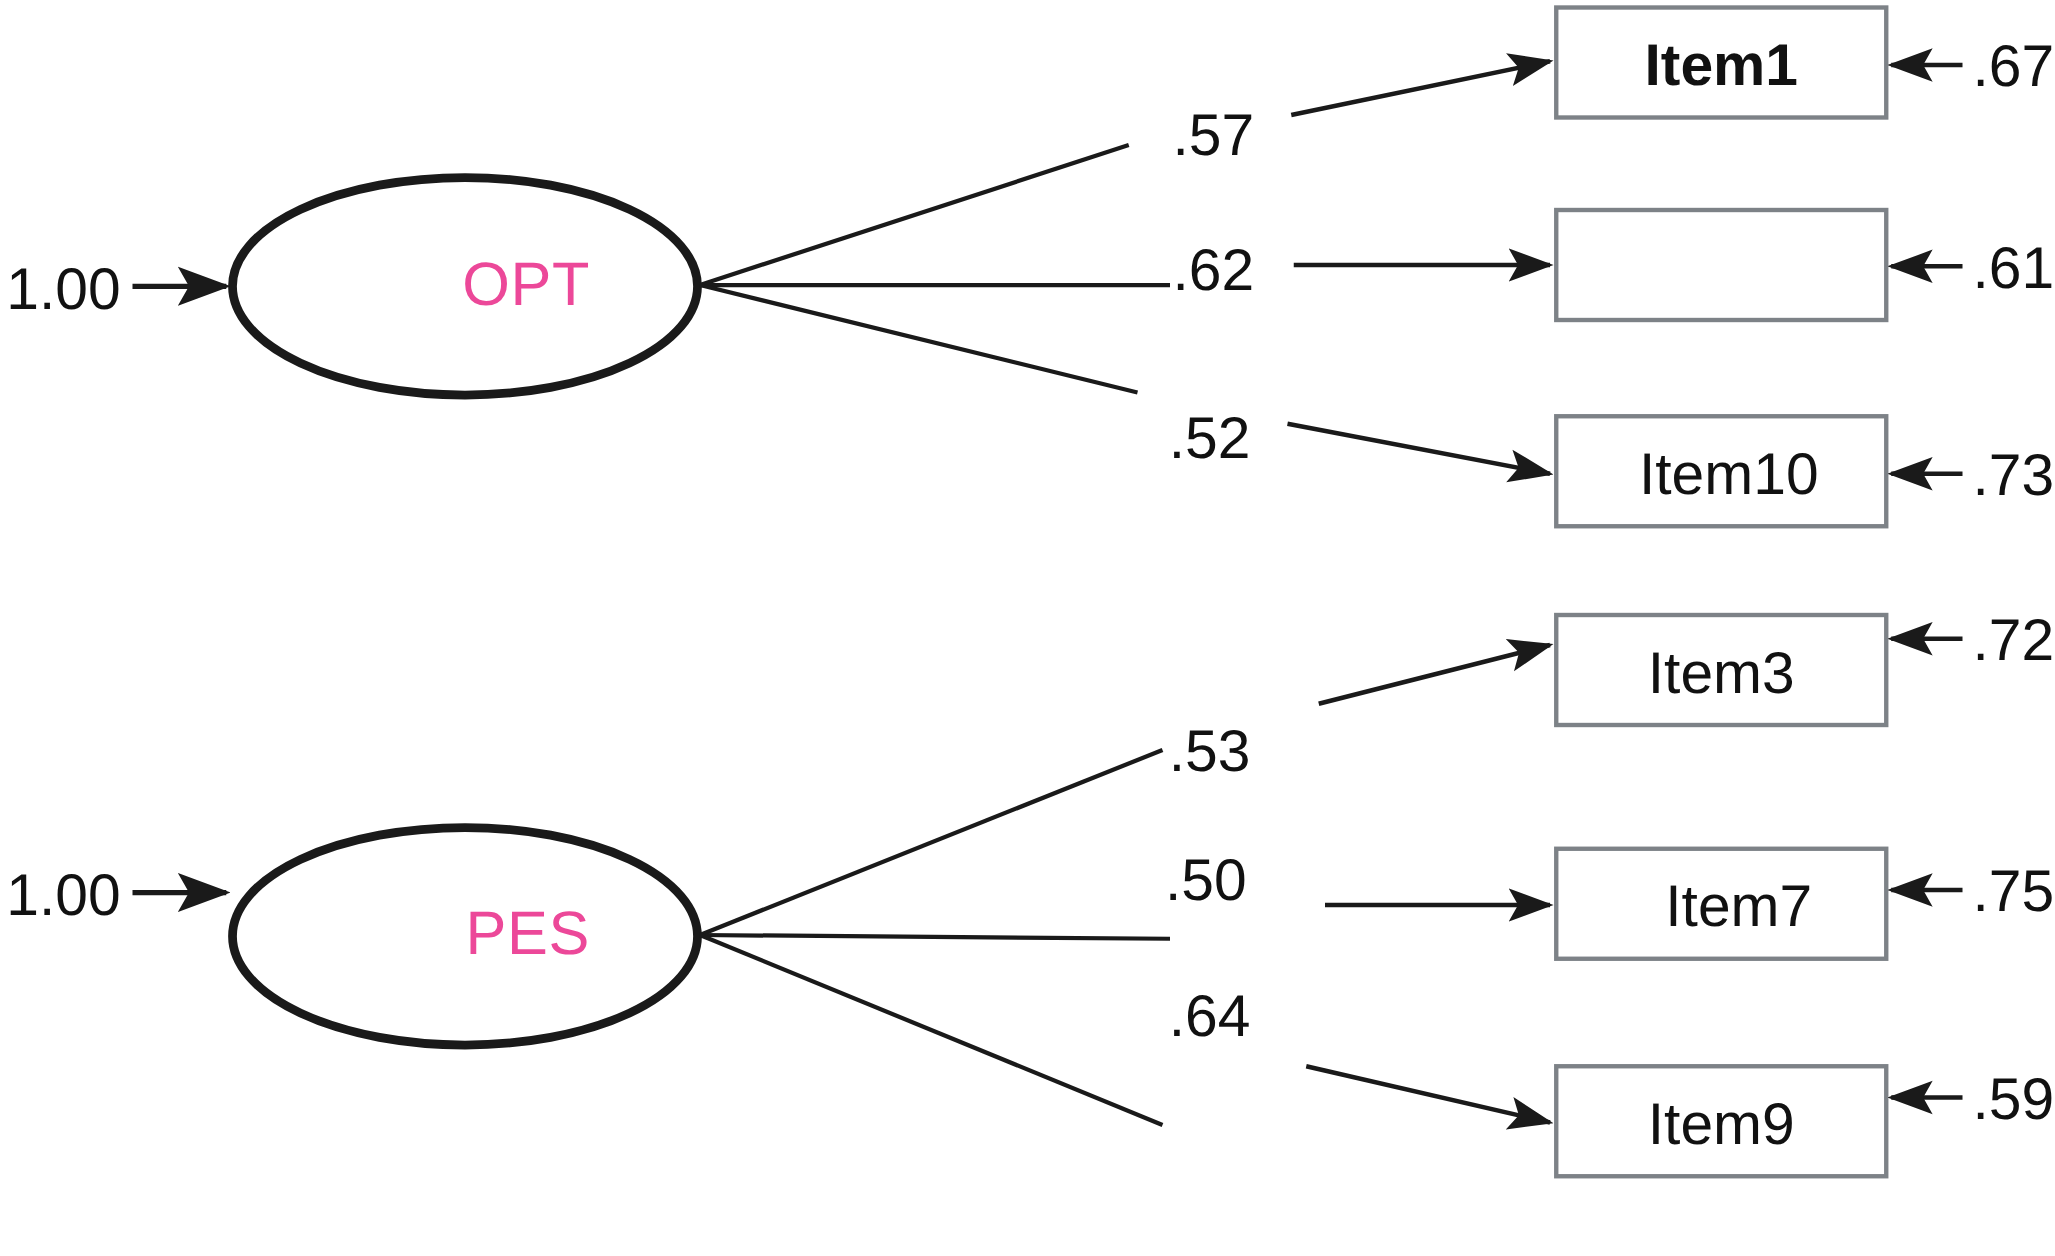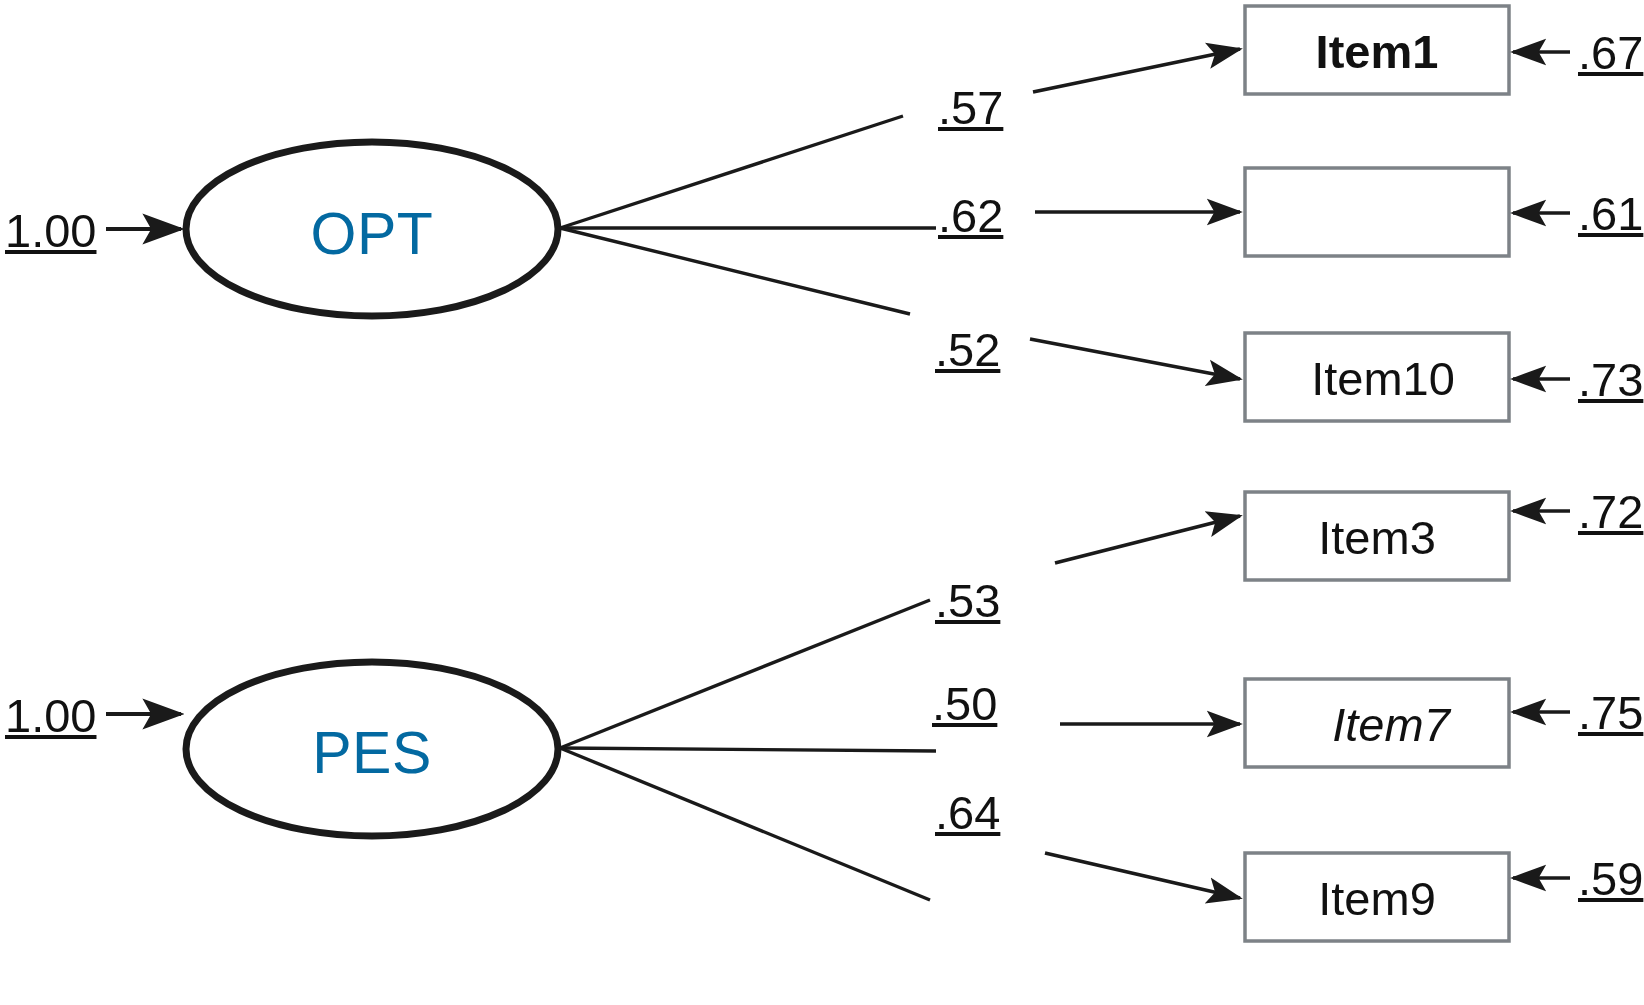--- a/index.html
+++ b/index.html
@@ -43,33 +43,32 @@
     stroke-width: 4.2;
     fill: none;
   }
   .arrow-line-thin {
     stroke: #1a1a1a;
     stroke-width: 3.6;
     fill: none;
   }
   .node-label {
     position: absolute;
-    font-size: 59px;
-    color: #0369a1;
-    text-align: center;
+    font-size: 49px;
+    color: #ec4899;
+    text-align: right;
     letter-spacing: 0.5px;
     white-space: nowrap;
   }
   .value-label {
     position: absolute;
     font-size: 47px;
     color: #111111;
     white-space: nowrap;
     letter-spacing: 0px;
-    text-decoration: underline;
   }
   .box-label {
     position: absolute;
     font-size: 47px;
     color: #111111;
     text-align: center;
     white-space: nowrap;
   }
 </style>
 </head>
@@ -142,20 +141,20 @@
 
   <div class="node-label" style="left:272px; top:719px; width:200px;">PES</div>
 
   <div class="value-label" style="left:5px; top:688px;">1.00</div>
 
   <div class="value-label" style="left:935px; top:573px;">.53</div>
   <div class="value-label" style="left:932px; top:676px;">.50</div>
   <div class="value-label" style="left:935px; top:785px;">.64</div>
 
   <div class="box-label" style="left:1245px; top:510px; width:264px;">Item3</div>
-  <div class="box-label" style="left:1245px; top:697px; width:292px;font-style:italic;">Item7</div>
+  <div class="box-label" style="left:1245px; top:697px; width:292px;">Item7</div>
   <div class="box-label" style="left:1245px; top:871px; width:264px;">Item9</div>
 
   <div class="value-label" style="left:1578px; top:484px;">.72</div>
   <div class="value-label" style="left:1578px; top:685px;">.75</div>
   <div class="value-label" style="left:1578px; top:851px;">.59</div>
 
 </div>
 
 </body></html>

